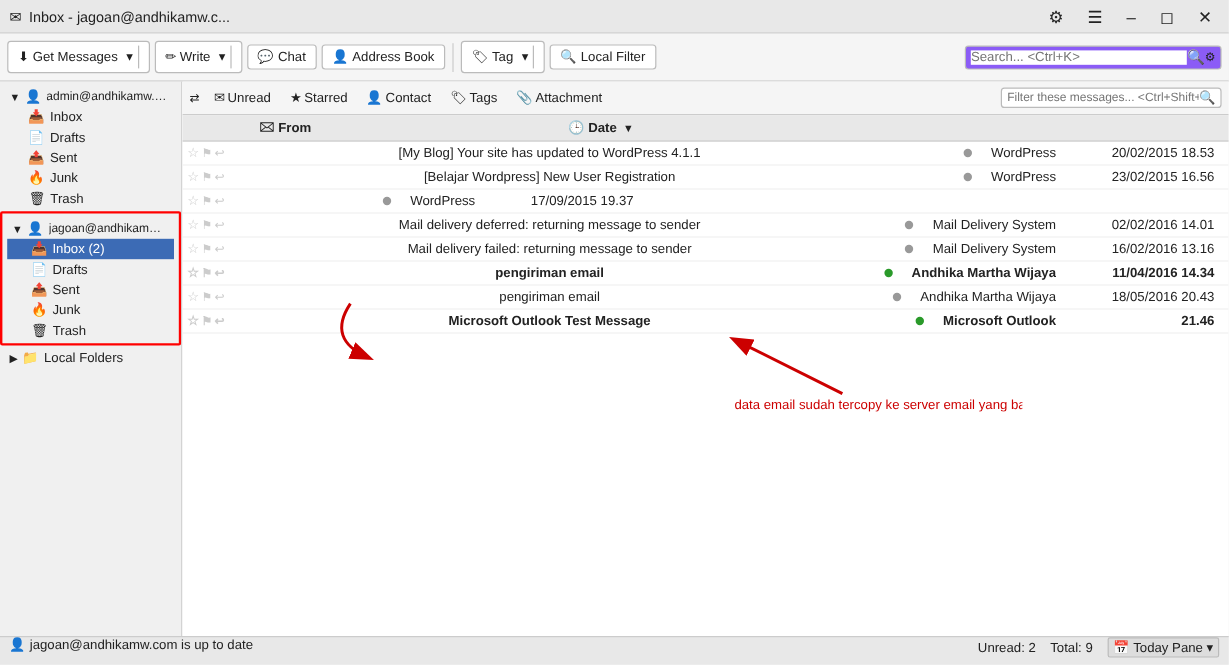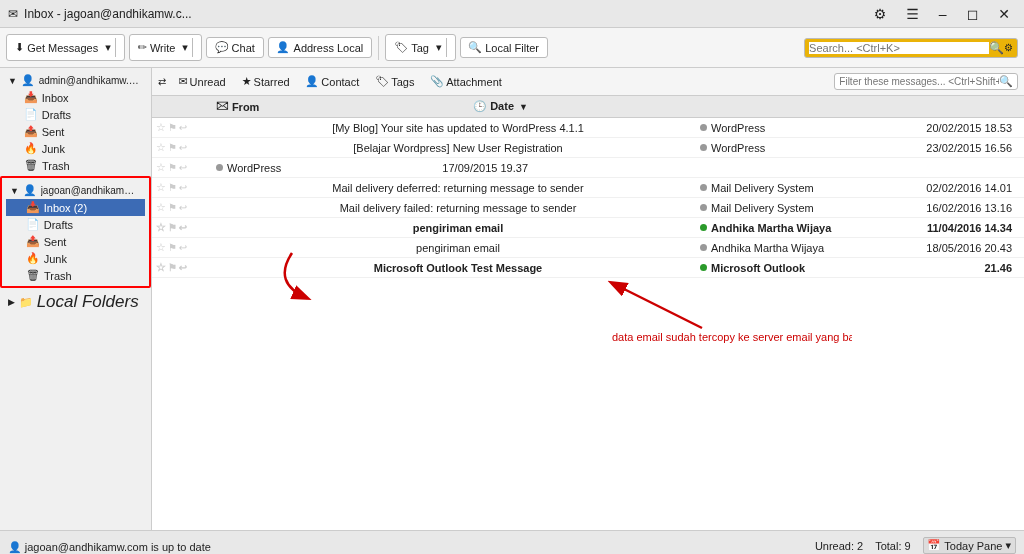--- a/index.html
+++ b/index.html
@@ -32,21 +32,21 @@
     .tb-btn {
       display: flex; align-items: center; gap: 3px;
       padding: 3px 8px; border: 1px solid #bbb; background: #fff;
       border-radius: 3px; cursor: pointer; font-size: 11px;
       white-space: nowrap;
     }
     .tb-dropdown { border-right: 1px solid #bbb; padding: 3px 4px; cursor: pointer; }
     .tb-sep { width: 1px; height: 24px; background: #ccc; margin: 0 2px; }
     .search-box {
       margin-left: auto; display: flex; align-items: center;
-      border: 1px solid #bbb; background: #eab308; border-radius: 3px; padding: 2px 4px;
+      border: 1px solid #bbb; background: #8b5cf6; border-radius: 3px; padding: 2px 4px;
     }
     .search-box input { border: none; outline: none; font-size: 11px; width: 180px; }
 
     
     #main { display: flex; height: calc(554px - 28px - 40px - 24px); }
 
     
     #sidebar {
       width: 152px; background: #f0f0f0; border-right: 1px solid #ccc;
       overflow-y: auto; flex-shrink: 0;
@@ -89,30 +89,30 @@
 
     
     #email-list { flex: 1; overflow-y: auto; }
     .email-row {
       display: flex; align-items: center; padding: 3px 4px;
       border-bottom: 1px solid #f0f0f0; cursor: pointer; font-size: 11px; min-height: 20px;
     }
     .email-row.unread { font-weight: bold; }
     .row-flags { width: 60px; flex-shrink: 0; display: flex; align-items: center; gap: 2px; }
     .row-subject { flex: 1; overflow: hidden; text-overflow: ellipsis; white-space: nowrap; text-align: center; }
-    .row-from { width: 180px; flex-shrink: 0; overflow: hidden; text-overflow: ellipsis; white-space: nowrap; display: flex; align-items: center; gap: 4px; }
+    .row-from { width: 180px; flex-shrink: 0; overflow: hidden; text-overflow: ellipsis; white-space: nowrap; display: flex; align-items: center; gap: 16px; justify-content: flex-end; }
     .row-date { width: 140px; flex-shrink: 0; text-align: right; padding-right: 8px; }
     .dot-green { width: 7px; height: 7px; background: #2a9a2a; border-radius: 50%; display: inline-block; flex-shrink: 0; }
     .dot-grey { width: 7px; height: 7px; background: #999; border-radius: 50%; display: inline-block; flex-shrink: 0; }
     .star-icon { color: #ccc; font-size: 11px; }
 
     
     #statusbar {
       height: 24px; background: #e8e8e8; border-top: 1px solid #ccc;
-      display: flex; align-items: flex-end; padding: 0 8px; font-size: 11px;
+      display: flex; align-items: flex-start; padding: 0 8px; font-size: 11px;
       justify-content: space-between;
     }
     .status-right { display: flex; align-items: center; gap: 12px; }
 
     
     .local-folders { padding: 2px 4px 2px 4px; }
 
     
     .account-highlighted-border {
       border: 2px solid red;
@@ -151,21 +151,21 @@
     <span>✏</span>
     <span>Write</span>
     <span class="tb-dropdown">▾</span>
   </div>
   <div class="tb-btn">
     <span>💬</span>
     <span>Chat</span>
   </div>
   <div class="tb-btn">
     <span>👤</span>
-    <span>Address Local</span>
+    <span>Address Book</span>
   </div>
   <div class="tb-sep"></div>
   <div class="tb-btn">
     <span>🏷</span>
     <span>Tag</span>
     <span class="tb-dropdown">▾</span>
   </div>
   <div class="tb-btn">
     <span>🔍</span>
     <span>Local Filter</span>
@@ -234,21 +234,21 @@
       <div class="folder-item">
         <span>🗑</span>
         <span>Trash</span>
       </div>
     </div>
 
     <div class="local-folders">
       <div class="account-row">
         <span style="font-size:9px;">▶</span>
         <span>📁</span>
-        <span style="font-size:17px;font-style:italic;">Local Folders</span>
+        <span style="font-size:11px;">Local Folders</span>
       </div>
     </div>
   </div>
 
   <div id="message-area" style="position:relative;">
 
     <div id="msg-toolbar">
       <span style="font-size:10px;">⇄</span>
       <div class="msg-tb-item">
         <span>✉</span>

